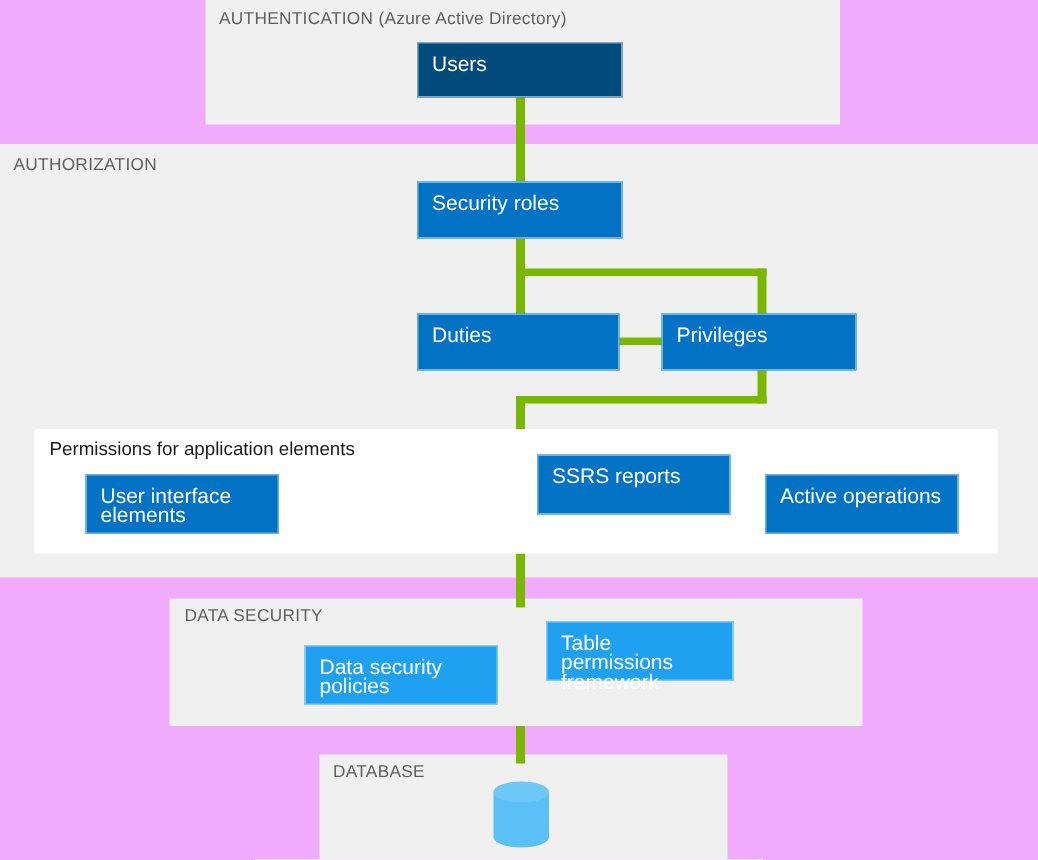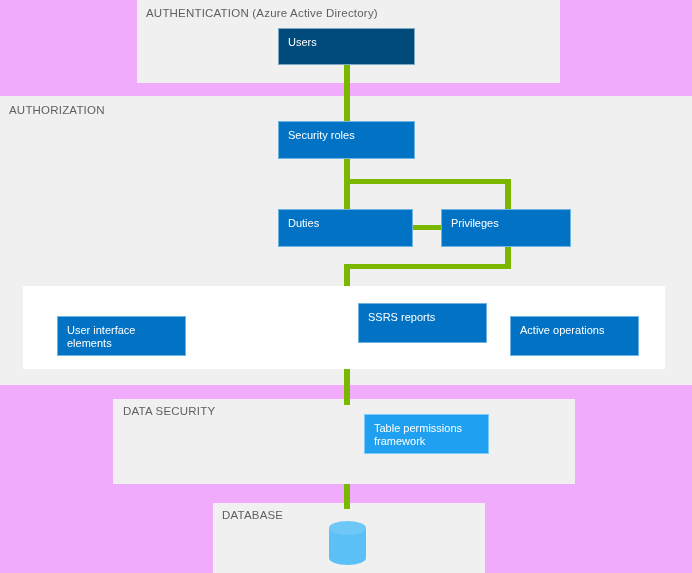--- a/index.html
+++ b/index.html
@@ -35,21 +35,21 @@
   .panel-label {
     position: absolute;
     color: #1a1a1a;
     font-size: 12.5px;
     white-space: nowrap;
   }
   .node {
     position: absolute;
     box-sizing: border-box;
     color: #ffffff;
-    font-size: 11px;
+    font-size: 14px;
     line-height: 13px;
     padding: 7px 9px 0 9px;
     white-space: pre-line;
   }
   .node.navy {
     background: #004B7C;
     border: 1px solid #7fa8c4;
   }
   .node.blue {
     background: #0273c4;
@@ -124,36 +124,38 @@
 
   <div class="conn" style="left:344px; top:264px; width:167px; height:5px;"></div>
 
   <div class="conn" style="left:344px; top:264px; width:6px; height:23px;"></div>
 
   <div class="conn" style="left:344px; top:369px; width:6px; height:36px;"></div>
 
   <div class="conn" style="left:344px; top:484px; width:6px; height:25px;"></div>
 
   <div class="panel" style="left:23px; top:286px; width:642px; height:83px;"></div>
+  <div class="panel-label" style="left:33px; top:292px;">Permissions for application elements</div>
 
   <div class="node navy" style="left:278px; top:28px; width:137px; height:37px;">Users</div>
 
   <div class="node blue" style="left:278px; top:121px; width:137px; height:38px;">Security roles</div>
 
   <div class="node blue" style="left:278px; top:209px; width:135px; height:38px;">Duties</div>
 
   <div class="node blue" style="left:441px; top:209px; width:130px; height:38px;">Privileges</div>
 
   <div class="node blue" style="left:57px; top:316px; width:129px; height:40px;">User interface elements</div>
 
 
   <div class="node blue" style="left:358px; top:303px; width:129px; height:40px;">SSRS reports</div>
 
   <div class="node blue" style="left:510px; top:316px; width:129px; height:40px;">Active operations</div>
 
+  <div class="node azure" style="left:203px; top:430px; width:129px; height:40px;">Data security policies</div>
 
   <div class="node azure" style="left:364px; top:414px; width:125px; height:40px;">Table permissions
 framework</div>
 
   <div class="cyl" style="left:329px; top:521px; width:37px; height:44px;">
     <div class="body"></div>
     <div class="bottom"></div>
     <div class="top"></div>
   </div>
 

